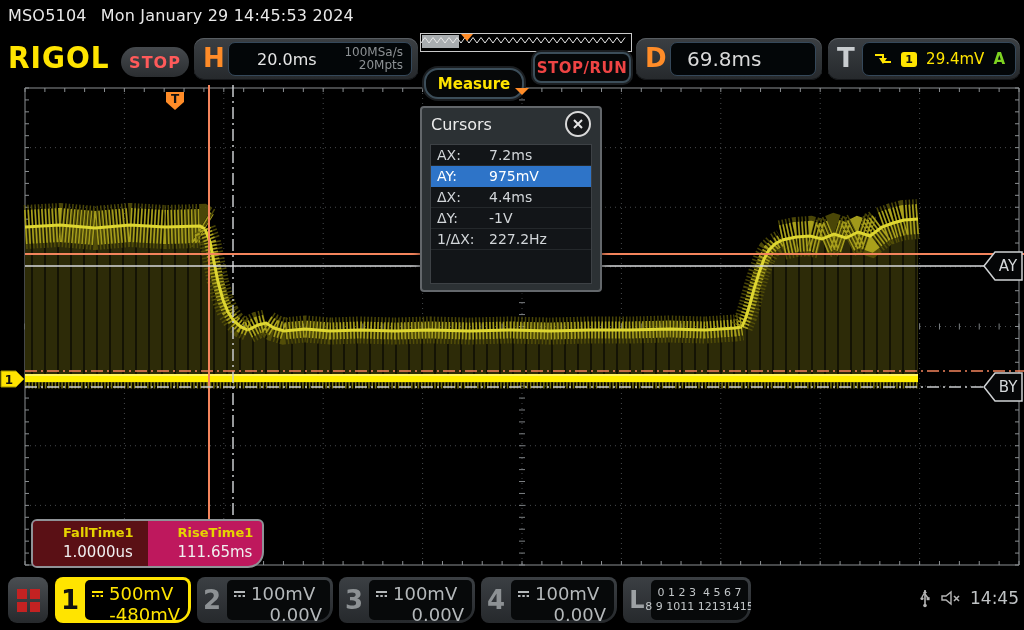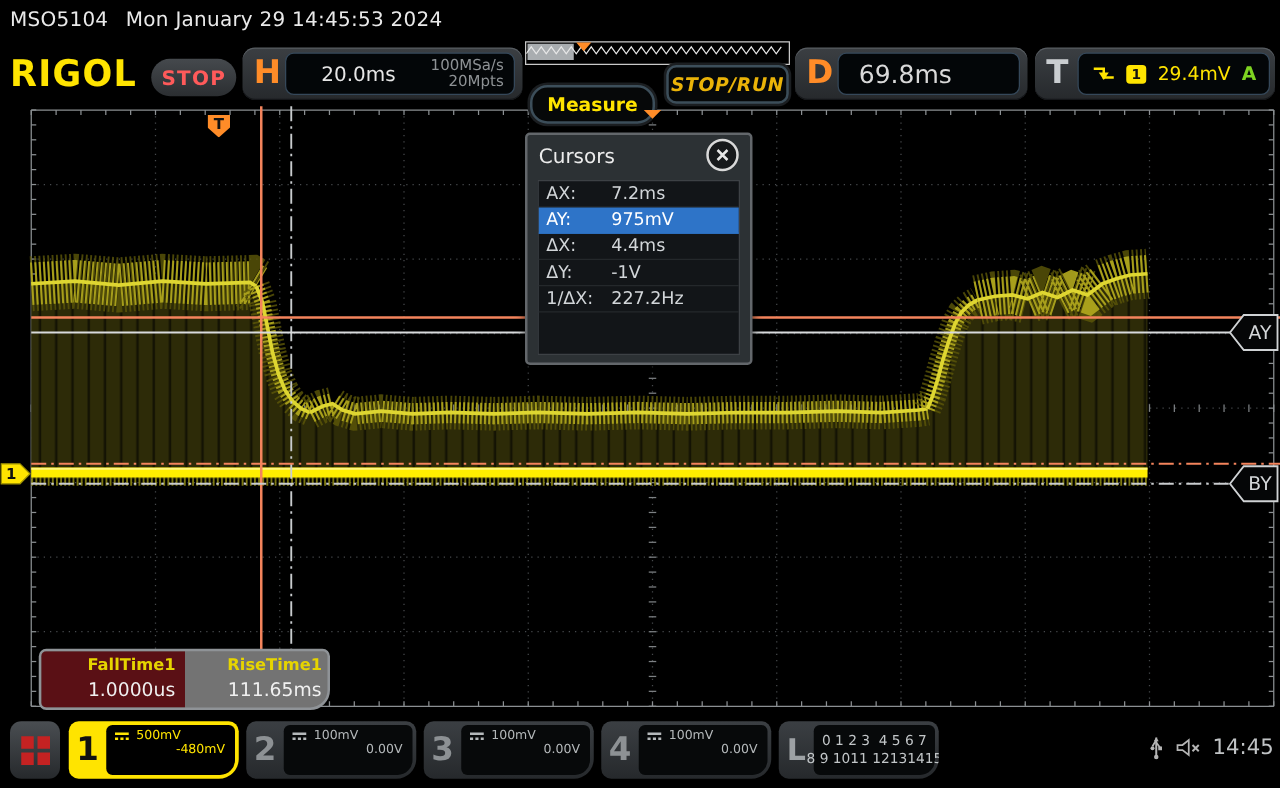--- a/index.html
+++ b/index.html
@@ -27,21 +27,21 @@
   #tb-scale{color:#e6e6e6;font-size:16px;margin-left:28px;}
   #tb-acq{margin-left:auto;margin-right:8px;text-align:right;color:#8d9194;font-size:12px;line-height:13px;}
   #minimap{left:420px;top:33px;width:210px;height:17px;background:#000;border:1px solid #c9c9c9;}
   #minimap .win{position:absolute;left:1px;top:1px;width:37px;height:13px;background:#a9adb0;}
   #minimap .marker{position:absolute;left:40px;top:0;width:0;height:0;
        border-left:6px solid transparent;border-right:6px solid transparent;border-top:7px solid #ff8c28;}
   .toolbtn{height:27px;background:#060809;border:2px solid #3c4e5a;border-radius:8px;
        box-shadow:0 0 0 2px #1b1e21;display:flex;align-items:center;justify-content:center;
        font-weight:bold;font-size:15px;}
   #measure-btn{left:424px;top:68px;width:96px;color:#ffe400;border-radius:14px;}
-  #stoprun-btn{left:533px;top:52px;width:94px;color:#eab308;letter-spacing:.5px;font-style:italic;}
+  #stoprun-btn{left:533px;top:52px;width:94px;color:#ef4444;letter-spacing:.5px;}
   #d-block{left:636px;top:38px;width:186px;height:42px;}
   #d-block .dletter{position:absolute;left:9px;top:5px;color:#ff8c28;font-size:26px;font-weight:bold;}
   #d-block .inset{position:absolute;left:34px;top:4px;right:6px;bottom:4px;display:flex;align-items:center;}
   #tb-delay{color:#d9d9d9;font-size:20px;margin-left:16px;}
   #t-block{left:828px;top:38px;width:192px;height:42px;}
   #t-block .tletter{position:absolute;left:9px;top:5px;color:#c9cdd0;font-size:26px;font-weight:bold;}
   #t-block .inset{position:absolute;left:34px;top:4px;right:4px;bottom:4px;display:flex;align-items:center;gap:9px;padding:0 10px;}
   #trig-badge{width:17px;height:15px;background:#ffe400;border-radius:3px;color:#111;
        font-size:11px;font-weight:bold;display:flex;align-items:center;justify-content:center;}
   #trig-level{color:#ffe400;font-size:15px;}
@@ -62,22 +62,22 @@
   #cursors-close{margin-left:auto;width:22px;height:22px;border:2px solid #d9d9d9;border-radius:50%;
        background:#17191b;display:flex;align-items:center;justify-content:center;}
   #cursors-list{position:absolute;left:8px;right:8px;top:36px;bottom:6px;background:#121518;
        border:1px solid #3d4145;}
   .crow{height:20px;display:flex;align-items:center;padding:0 6px;font-size:14px;color:#d2d6d9;
        border-bottom:1px solid #24282b;}
   .crow .cl{width:52px;}
   .crow.sel{background:#2e74c8;color:#fff;border-bottom-color:#2e74c8;}
 
   
-  #meas-box{left:31px;top:519px;width:229px;height:45px;background:#737373;
-       border:2px solid #8f9397;border-radius:6px 6px 16px 6px;overflow:hidden;display:flex;text-align:center;}
+  #meas-box{left:31px;top:519px;width:229px;height:45px;background:#be185d;
+       border:2px solid #8f9397;border-radius:6px 6px 16px 6px;overflow:hidden;display:flex;}
   .mcell{width:50%;height:100%;padding:4px 0 0 30px;box-sizing:border-box;}
   .mcell.sel{background:#5a1015;}
   .mname{font-size:13px;color:#e6d400;font-weight:bold;}
   .mval{font-size:15px;color:#f0f0f0;margin-top:3px;}
 
   
   .ytag{width:42px;height:34px;}
   #ay-tag{left:982px;top:249px;}
   #by-tag{left:982px;top:370px;}
 
@@ -88,21 +88,21 @@
   #menu-btn{left:8px;top:577px;width:40px;height:46px;background:linear-gradient(#4a4e52,#26292c);
        border-radius:9px;display:flex;align-items:center;justify-content:center;}
   #menu-btn .grid{display:grid;grid-template-columns:10px 10px;grid-gap:3px;}
   #menu-btn .sq{width:10px;height:10px;background:#c42222;}
   .ch{position:absolute;top:577px;width:136px;height:46px;border-radius:8px 8px 16px 8px;
       background:linear-gradient(#3b3f43,#26292c);overflow:hidden;}
   .ch .num{position:absolute;left:0;top:0;width:30px;height:100%;display:flex;align-items:center;
       justify-content:center;font-size:26px;font-weight:bold;color:#8d9194;}
   .ch .inner{position:absolute;left:30px;top:3px;right:3px;bottom:3px;background:#07090a;
       border-radius:5px 5px 12px 5px;padding:3px 8px 0 6px;box-sizing:border-box;
-      font-size:10px;color:#b4b8ba;}
+      font-size:18px;color:#b4b8ba;}
   .ch .r1{display:flex;align-items:center;gap:5px;}
   .ch .r2{text-align:right;}
   .ch.active{background:#ffe400;}
   .ch.active .num{color:#111;}
   .ch.active .inner{color:#ffe400;background:#000;}
   #ch-l{position:absolute;left:623px;top:577px;width:128px;height:46px;border-radius:8px 8px 16px 8px;
       background:linear-gradient(#3b3f43,#26292c);overflow:hidden;}
   #ch-l .num{position:absolute;left:0;top:0;width:28px;height:100%;display:flex;align-items:center;
       justify-content:center;font-size:24px;font-weight:bold;color:#9da1a4;}
   #ch-l .inner{position:absolute;left:28px;top:3px;right:3px;bottom:3px;background:#07090a;

